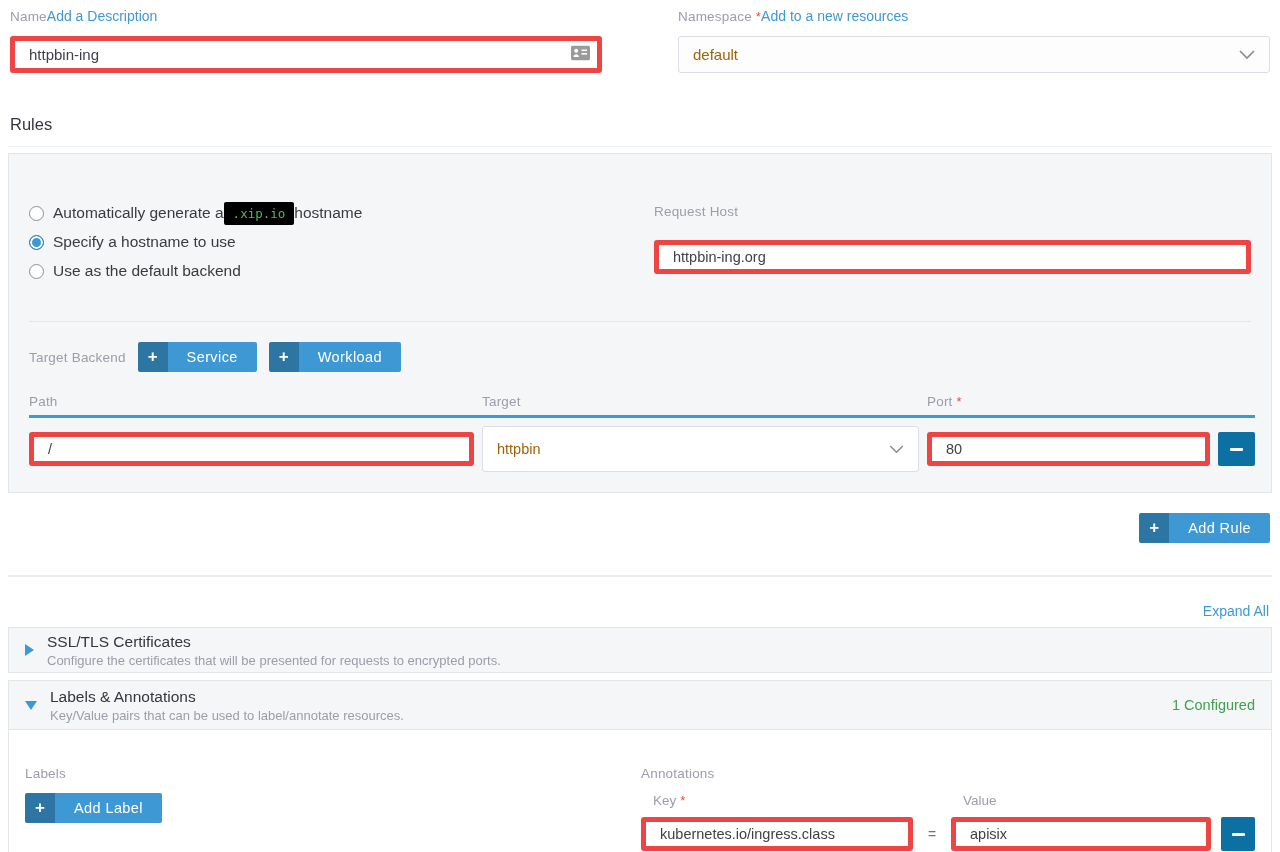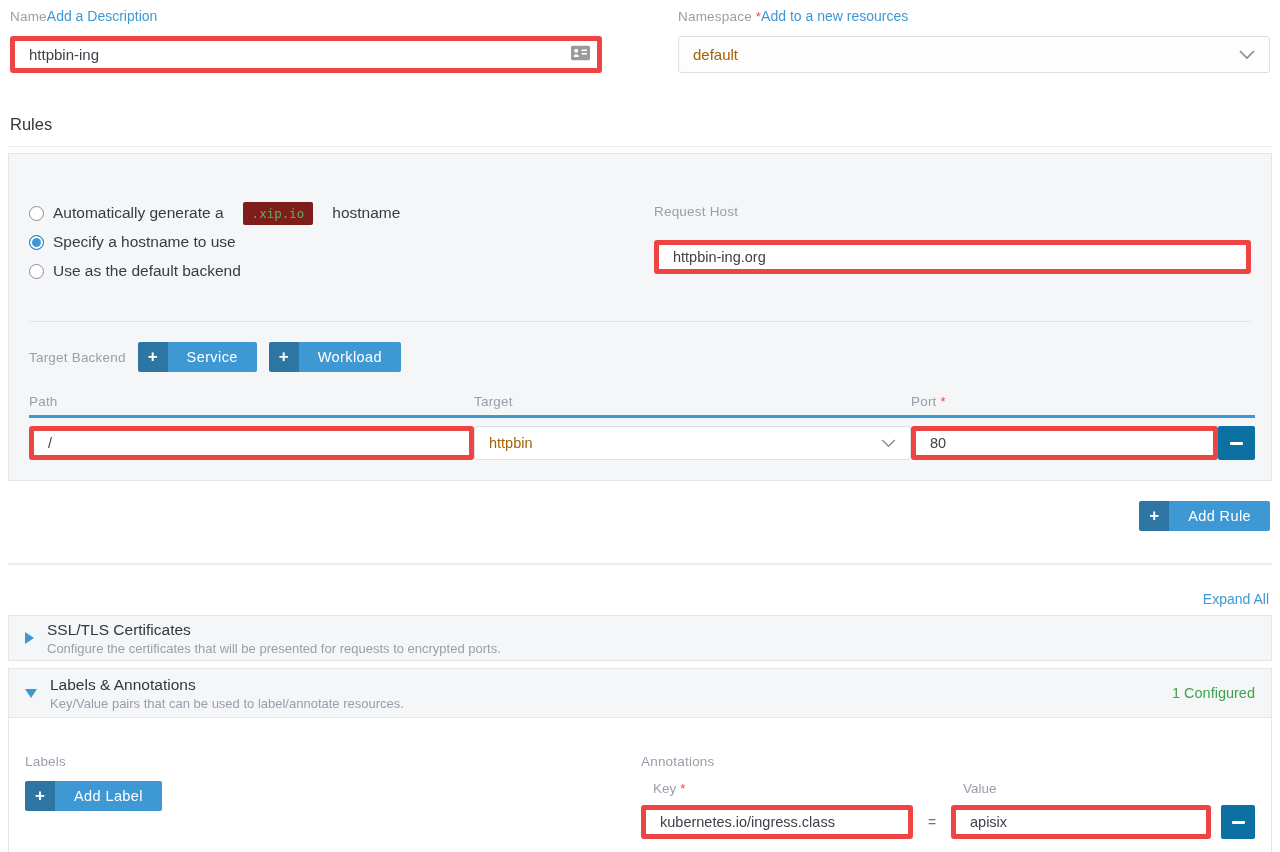--- a/index.html
+++ b/index.html
@@ -29,40 +29,40 @@
   .rules-box { margin:6px 8px 0; background:#f4f6f7; border:1px solid #e3e6e9;
     padding:50px 14px 20px 14px; }
   .box-grid { display:grid; grid-template-columns:1fr 1fr; column-gap:28px; padding:0 6px; }
 
   .radio-row { display:flex; align-items:center; margin-bottom:11px; font-size:15.5px; color:#3a3b42; }
   .radio { width:15px; height:15px; border-radius:50%; border:1px solid #8b8f96;
     background:#fff; margin-right:9px; flex:0 0 auto; cursor:pointer; }
   .radio.checked { border:1px solid #2a7ab8; background:#3d98d3;
     box-shadow:inset 0 0 0 2px #fff; }
   .code-badge { font-family:"DejaVu Sans Mono","Liberation Mono",monospace;
-    font-size:12.5px; color:#55b659; background:#7f1d1d; border-radius:2px;
-    padding:4px 9px; margin:0 19px; }
+    font-size:12.5px; color:#55b659; background:#000000; border-radius:2px;
+    padding:4px 9px; margin:0 0; }
 
   .rh-input { height:34px; font-size:14.5px;margin-top:13px; }
   .box-divider { border:none; border-top:1px solid #e3e6e9; margin:30px 6px 0; }
 
   .tb-row { display:flex; align-items:center; gap:12px; margin:20px 0 0 6px; }
   .btn-split { display:inline-flex; height:30px; border-radius:2px; overflow:hidden;
     cursor:pointer; border:none; padding:0; background:none; font-family:inherit; }
   .btn-split .addon { width:30px; background:#2d76a4; color:#fff; display:flex;
     align-items:center; justify-content:center; font-size:17px; font-weight:bold; }
   .btn-split .lbl { background:#3d98d3; color:#fff; display:flex; align-items:center;
     padding:0 19px; font-size:14.5px; letter-spacing:.4px; }
 
   .rule-table { margin:22px 0 0 0; padding:0 2px 0 6px; }
-  .rt-grid { display:grid; grid-template-columns:445px 437px 1fr 37px; }
+  .rt-grid { display:grid; grid-template-columns:445px 437px 1fr 37px; column-gap:8px; }
   .rt-underline { height:3px; background:#3d98d3; margin-top:6px; }
   .rt-row { margin-top:8px; align-items:center; }
   .cell-input { height:34px; font-size:14.5px; }
-  .cell-select { height:34px; background:#fff; font-size:14.5px; }
+  .cell-select { height:46px; background:#fff; font-size:14.5px; }
   .sq-btn { height:34px; border:none; border-radius:2px; background:#0c70a2; color:#fff;
     display:flex; align-items:center; justify-content:center; cursor:pointer; }
   .minus-bar { display:block; width:13px; height:3px; background:#fff; border-radius:1px; }
 
   .add-rule-row { display:flex; justify-content:flex-end; margin:20px 10px 0; }
 
   .section-divider { border:none; border-top:2px solid #eaecef; margin:32px 8px 0; }
   .expand-row { display:flex; justify-content:flex-end; margin:26px 11px 8px; }
 
   

